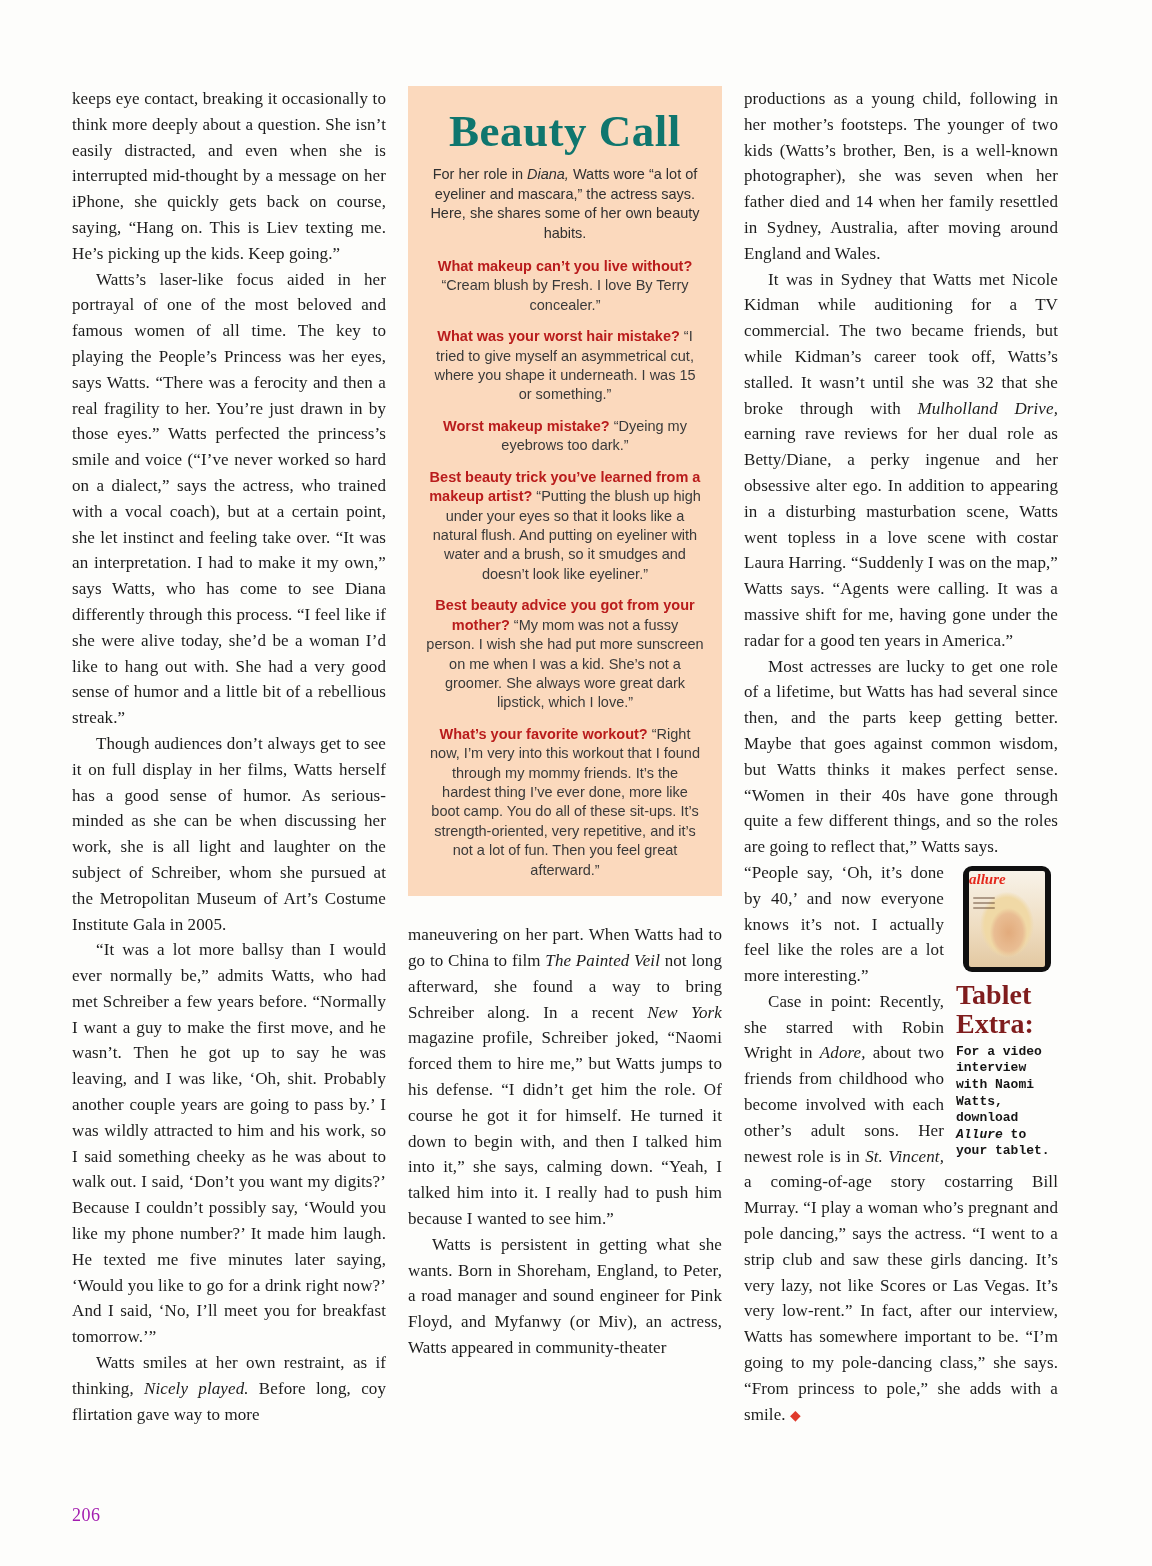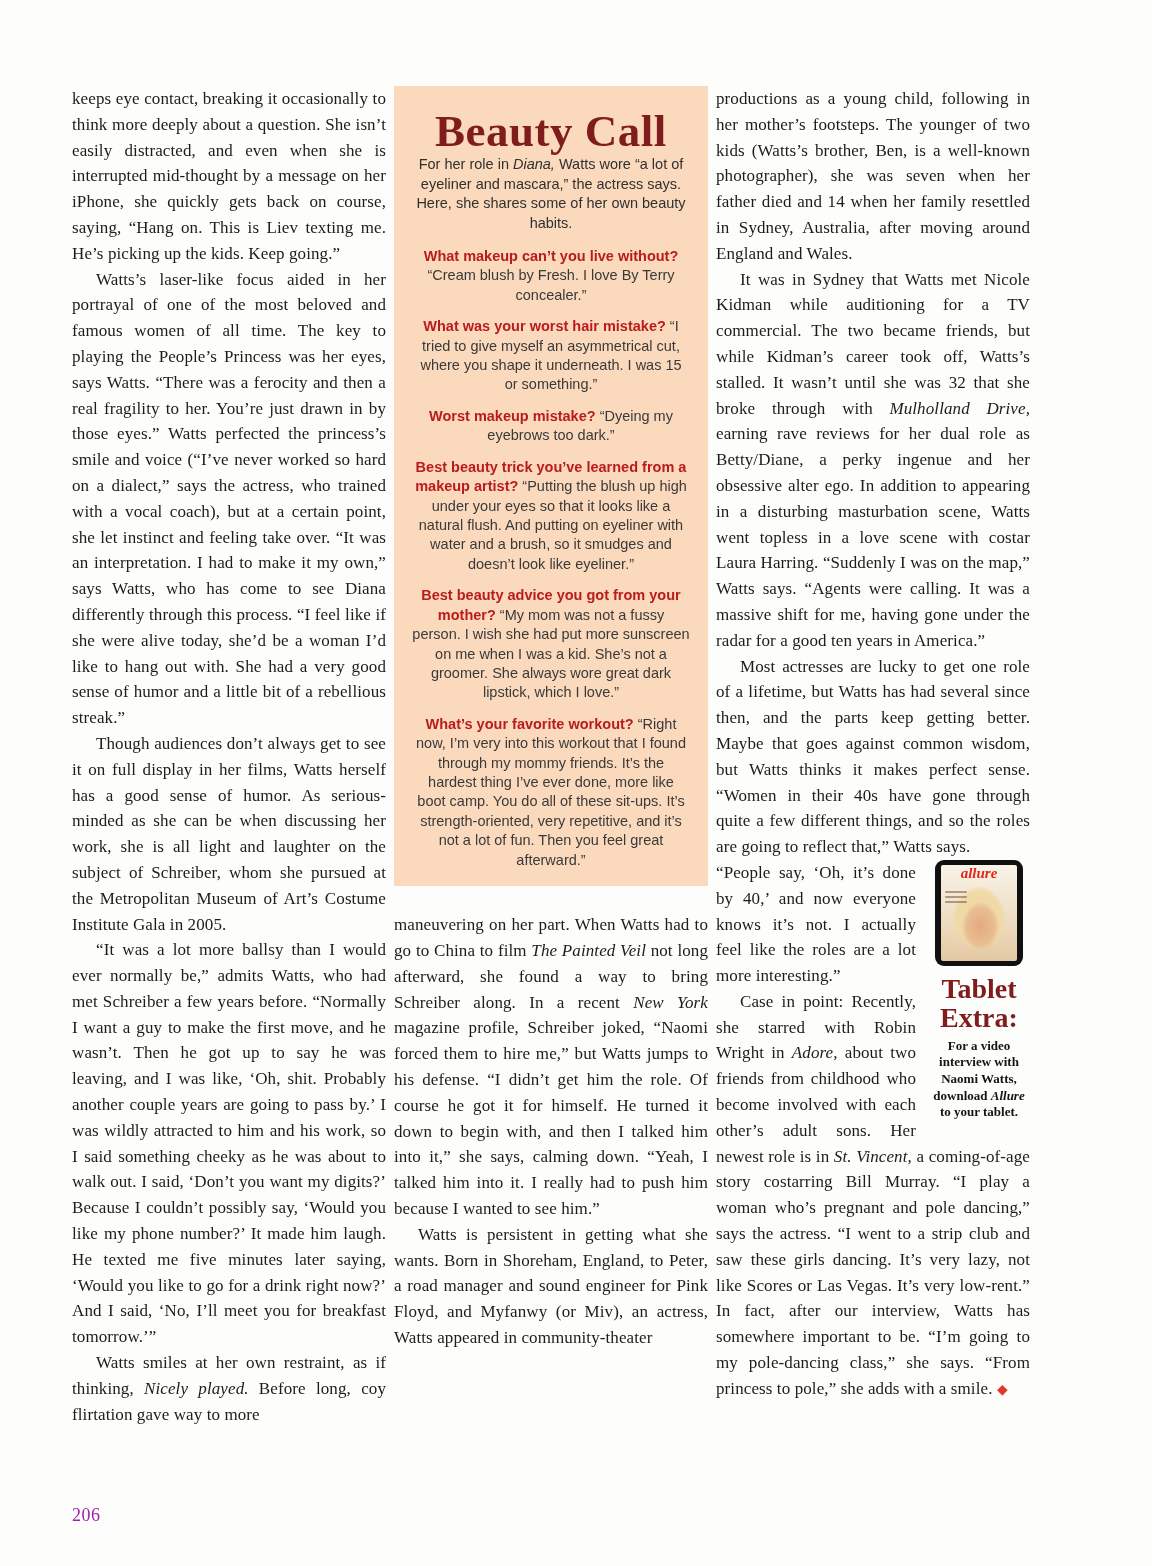--- a/index.html
+++ b/index.html
@@ -11,21 +11,21 @@
     overflow: hidden;
     font-family: "Liberation Serif", serif;
     color: #1c1c1c;
   }
   .page { position: absolute; inset: 0; }
   .columns {
     position: absolute;
     left: 72px; top: 86px;
     width: 986px;
     display: flex;
-    gap: 8px;
+    gap: 22px;
   }
   .col { width: 314px; flex: 0 0 314px; }
   .body-text p {
     font-size: 17px;
     line-height: 25.8px;
     text-align: justify;
     letter-spacing: 0.1px;
   }
   .body-text p.indent { text-indent: 24px; }
   .body-text i { font-style: italic; }
@@ -37,39 +37,40 @@
     text-align: center;
     font-family: "Liberation Sans", sans-serif;
     color: #333;
     margin-bottom: 26px;
   }
   .beauty-title {
     font-family: "Liberation Serif", serif;
     font-weight: 700;
     font-size: 45px;
     line-height: 1.05;
-    color: #7f1d1d;
+    color: #0f766e;
     letter-spacing: 0.5px;
+    margin-bottom: 10px;
   }
   .beauty-intro {
     font-size: 14.5px;
     line-height: 1.34;
     margin-bottom: 14px;
     color: #303030;
   }
   .qa { font-size: 14.5px; line-height: 1.34; margin-bottom: 12px; color: #3a3a3a; }
   .qa .q { font-weight: 700; color: #b91c1c; }
   .qa:last-child { margin-bottom: 4px; }
 
   
   .tablet-float {
     float: right;
     width: 102px;
-    margin: 0 0 8px 12px;
-    text-align: center;
+    margin: 6px 0 8px 12px;
+    text-align: left;
   }
   .tablet-device {
     width: 88px; height: 106px;
     margin: 0 auto 8px;
     background: #101010;
     border-radius: 9px;
     padding: 5px 6px;
   }
   .tablet-screen {
     width: 100%; height: 100%;
@@ -93,21 +94,21 @@
   .cover-lines div { height: 2px; background: rgba(90,60,40,0.45); margin-bottom: 3px; border-radius: 1px; }
   .tablet-extra-title {
     font-family: Liberation Serif, serif;
     font-weight: 700;
     color: #7f1d1d;
     font-size: 28px;
     line-height: 1.05;
     margin-bottom: 5px;
   }
   .tablet-extra-body {
-    font-family: Liberation Serif, serif;
+    font-family: Liberation Mono, monospace;
     font-weight: 700;
     font-size: 13px;
     line-height: 1.28;
     color: #141414;
   }
   .endmark { color: #e0392b; font-size: 14px; }
   .page-number {
     position: absolute;
     left: 72px; top: 1505px;
     font-size: 18px;

